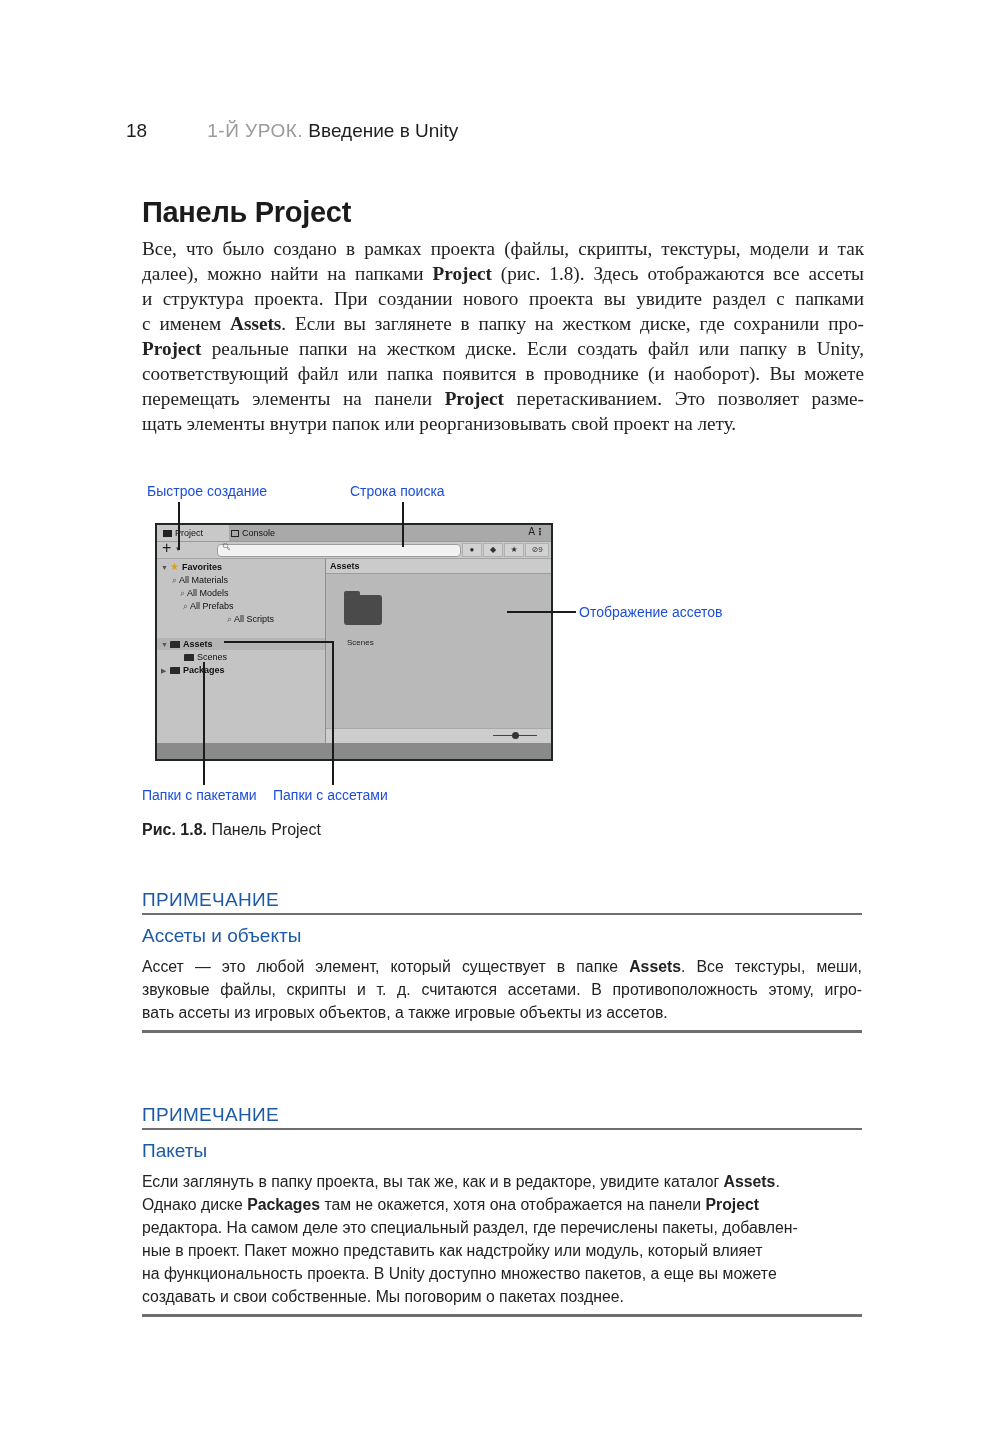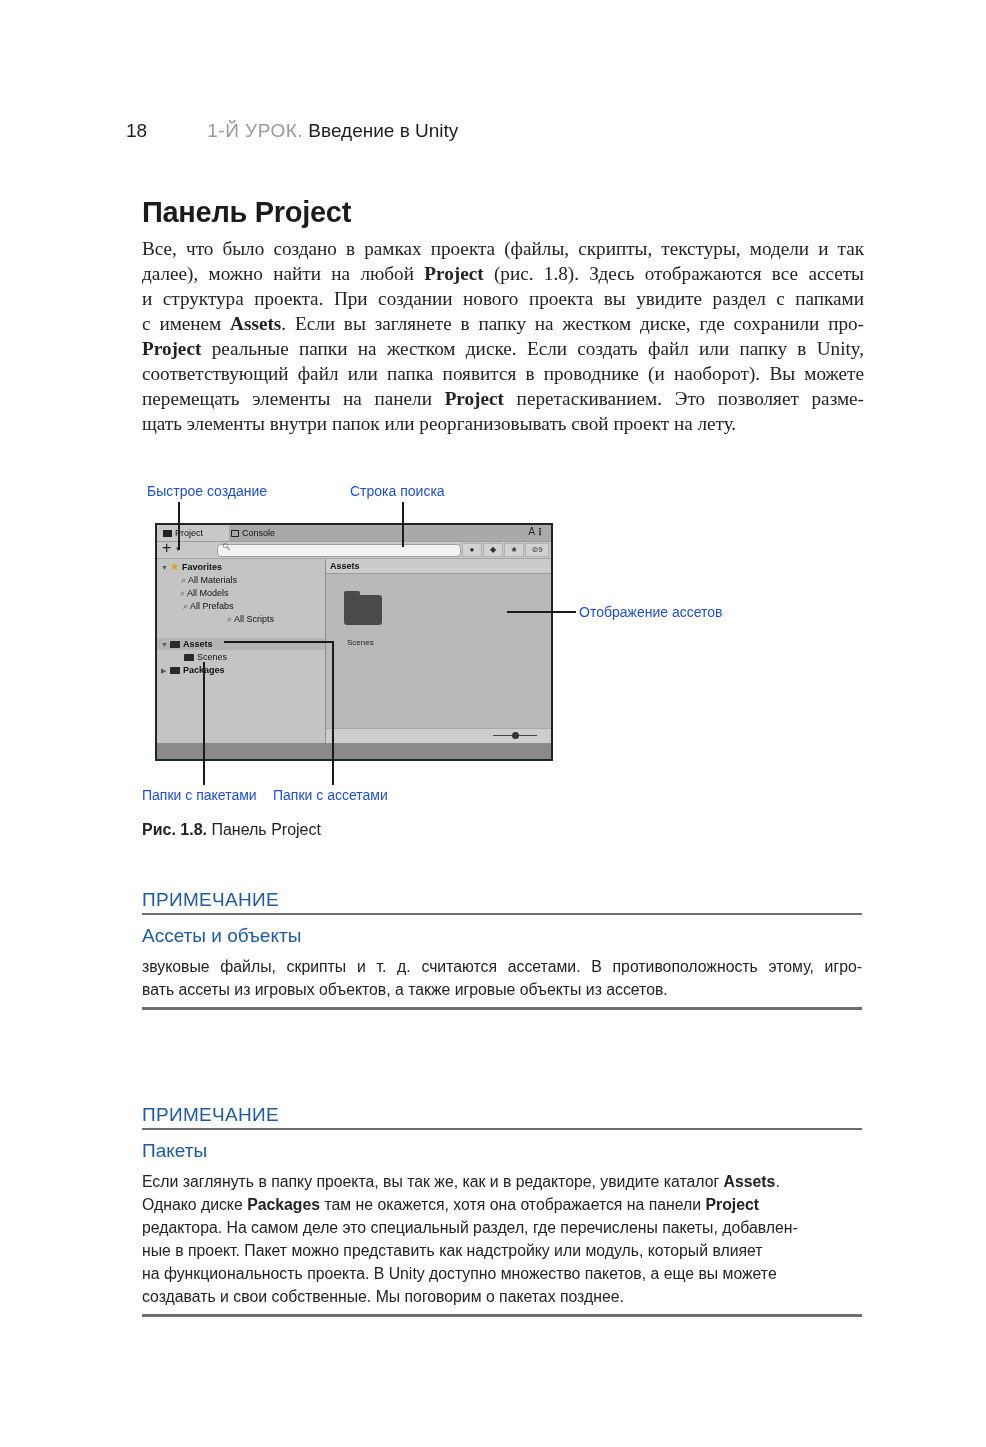--- a/index.html
+++ b/index.html
@@ -76,21 +76,21 @@
 <div class="running-head sans">
   <span class="page-num">18</span>
   <span class="chapter">1-Й УРОК.</span>
   <span>Введение в Unity</span>
 </div>
 
 <h1 class="section-title sans">Панель Project</h1>
 
 <p class="body-text serif" id="body-paragraph">
     <span class="line justify"><span>Все, что было создано в рамках проекта (файлы, скрипты, текстуры, модели и так</span></span>
-    <span class="line justify"><span>далее), можно найти на любой </span><b>Project</b><span> (рис. 1.8). Здесь отображаются все ассеты</span></span>
+    <span class="line justify"><span>далее), можно найти на папками </span><b>Project</b><span> (рис. 1.8). Здесь отображаются все ассеты</span></span>
     <span class="line justify"><span>и структура проекта. При создании нового проекта вы увидите раздел с папками</span></span>
     <span class="line justify"><span>с именем </span><b>Assets</b><span>. Если вы заглянете в папку на жестком диске, где сохранили про-</span></span>
     <span class="line justify"><b>Project</b><span> реальные папки на жестком диске. Если создать файл или папку в Unity,</span></span>
     <span class="line justify"><span>соответствующий файл или папка появится в проводнике (и наоборот). Вы можете</span></span>
     <span class="line justify"><span>перемещать элементы на панели </span><b>Project</b><span> перетаскиванием. Это позволяет разме-</span></span>
     <span class="line"><span>щать элементы внутри папок или реорганизовывать свой проект на лету.</span></span>
   </p>
 
 <div class="fig-label sans" style="left:147px; top:483px;">Быстрое создание</div>
 <div class="fig-label sans" style="left:350px; top:483px;">Строка поиска</div>
@@ -121,21 +121,21 @@
       <div class="tool-btn" style="left:347px;">★</div>
       <div class="tool-btn" style="left:368px; width:24px;">
         <span>⊘</span><span>9</span>
       </div>
     </div>
 
     <div class="left-pane">
       <div class="tree-row" style="top:2px; padding-left:4px;">
         <span class="arrow">▼</span><span class="star">★</span><span class="bold">Favorites</span>
       </div>
-      <div class="tree-row" style="top:15px; padding-left:24px;"><span class="mag">⌕</span><span>All Materials</span></div>
+      <div class="tree-row" style="top:15px; padding-left:15px;"><span class="mag">⌕</span><span>All Materials</span></div>
       <div class="tree-row" style="top:28px; padding-left:23px;"><span class="mag">⌕</span><span>All Models</span></div>
       <div class="tree-row" style="top:41px; padding-left:26px;"><span class="mag">⌕</span><span>All Prefabs</span></div>
       <div class="tree-row" style="top:54px; padding-left:26px;margin-left:44px;"><span class="mag">⌕</span><span>All Scripts</span></div>
 
       <div class="tree-row selected" style="top:79px; padding-left:4px;">
         <span class="arrow">▼</span><span class="folder"></span><span class="bold">Assets</span>
       </div>
       <div class="tree-row" style="top:92px; padding-left:27px;">
         <span class="folder"></span><span>Scenes</span>
       </div>
@@ -167,20 +167,21 @@
 <div class="callout-line" style="left:332px; top:641px; width:2px; height:144px;"></div>
 
 <div class="fig-caption sans">
   <b>Рис. 1.8.</b><span> Панель Project</span>
 </div>
 
 <div class="note sans" style="top:889px;">
   <div class="note-label">ПРИМЕЧАНИЕ</div>
   <div class="note-title">Ассеты и объекты</div>
   <p class="note-body" id="note-body-0">
+      <span class="line justify"><span>Ассет — это любой элемент, который существует в папке </span><b>Assets</b><span>. Все текстуры, меши,</span></span>
       <span class="line justify"><span>звуковые файлы, скрипты и т. д. считаются ассетами. В противоположность этому, игро-</span></span>
       <span class="line"><span>вать ассеты из игровых объектов, а также игровые объекты из ассетов.</span></span>
     </p>
 </div>
 
 <div class="note sans" style="top:1104px;">
   <div class="note-label">ПРИМЕЧАНИЕ</div>
   <div class="note-title">Пакеты</div>
   <p class="note-body" id="note-body-1">
       <span class="line"><span>Если заглянуть в папку проекта, вы так же, как и в редакторе, увидите каталог </span><b>Assets</b><span>.</span></span>

